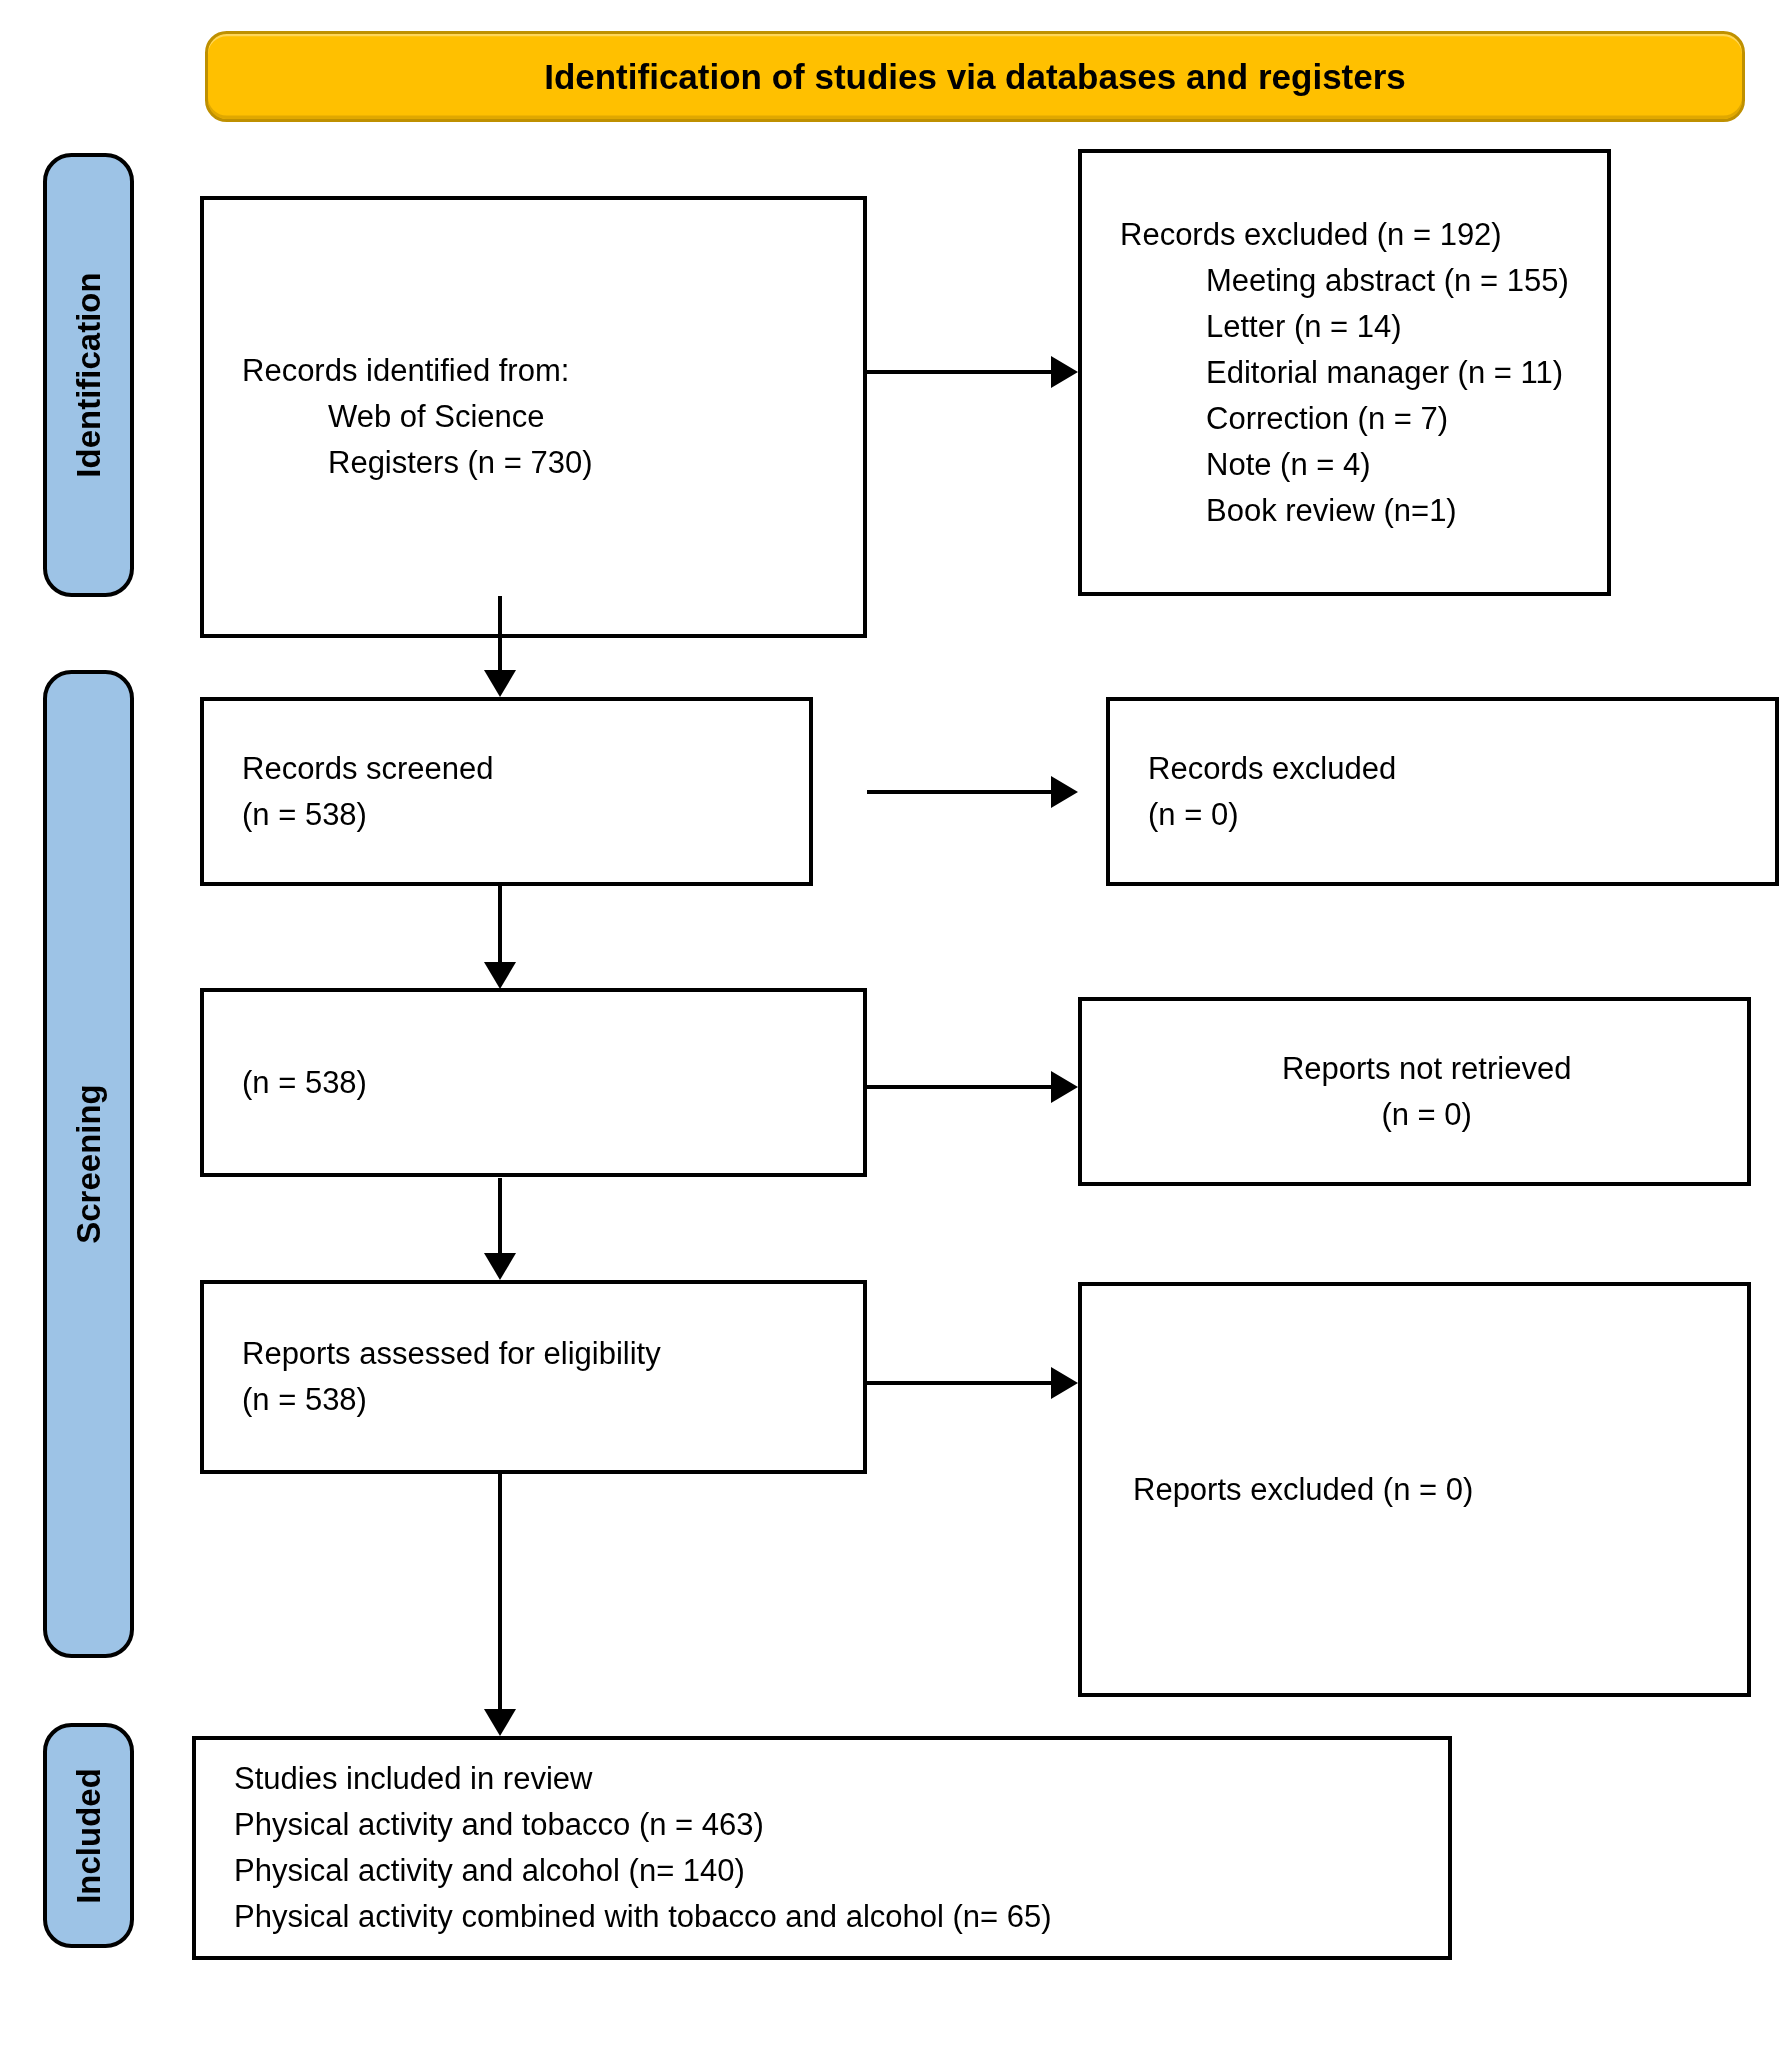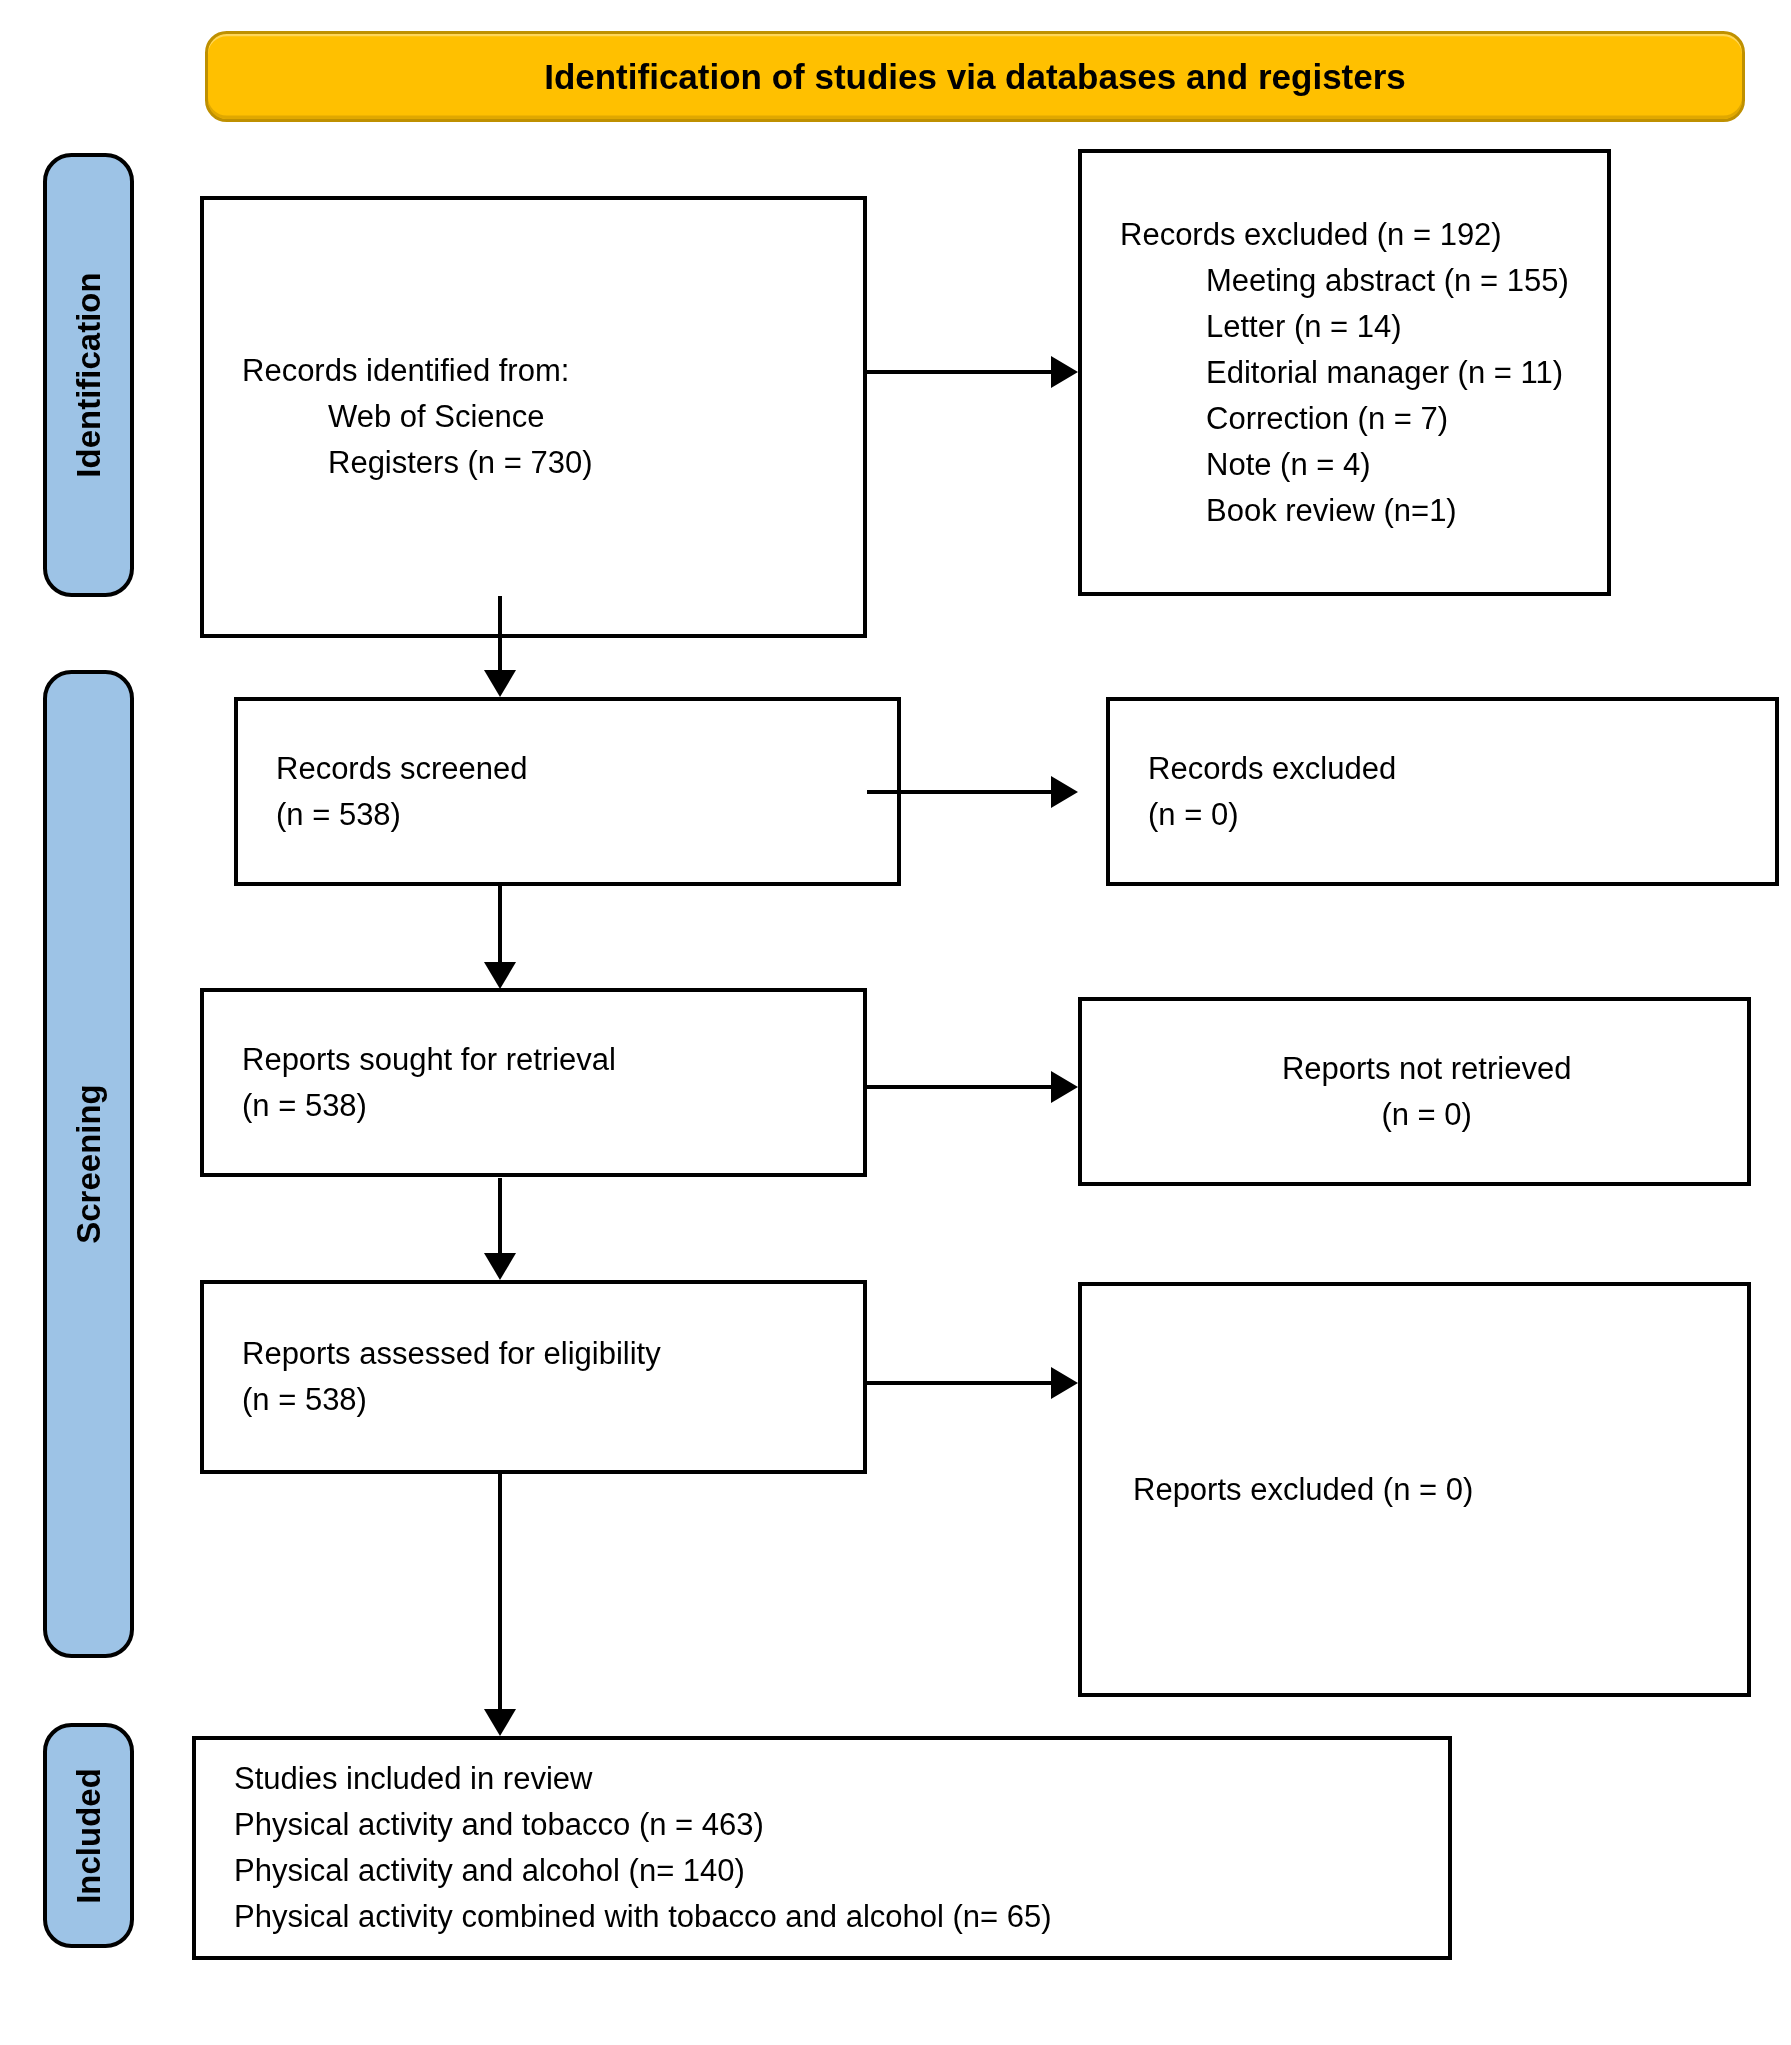--- a/index.html
+++ b/index.html
@@ -68,21 +68,21 @@
     box-sizing:border-box;
     display:flex; flex-direction:column; justify-content:center;
     padding-left:38px; padding-right:13.7px;
     font-size:31px; line-height:46px;
   }
   .fbox .line{white-space:nowrap;}
   .fbox .indent{margin-left:86px;}
 
   #box-identified{left:200px; top:154px; width:667px; height:442px;margin-top:42px;}
   #box-excluded-identification{left:1078px; top:149px; width:533px; height:447px;}
-  #box-screened{left:200px; top:697px; width:667px; height:189px;margin-left:34px;}
+  #box-screened{left:200px; top:697px; width:613px; height:189px;}
   #box-excluded-screening{left:1106px; top:697px; width:673px; height:189px;}
   #box-sought{left:200px; top:988px; width:667px; height:189px;}
   #box-not-retrieved{left:1078px; top:997px; width:673px; height:189px;text-align:center;}
   #box-assessed{left:200px; top:1280px; width:667px; height:194px;}
   #box-excluded-eligibility{left:1078px; top:1282px; width:673px; height:415px; padding-left:51px;}
   #box-included{left:192px; top:1736px; width:1260px; height:224px;}
 
   
   .varrow{position:absolute; left:484px; width:32px;}
   .varrow .shaft{
@@ -157,21 +157,20 @@
   <div class="fbox" id="box-screened">
     <div class="line">Records screened</div>
     <div class="line">(n = 538)</div>
   </div>
   <div class="fbox" id="box-excluded-screening">
     <div class="line">Records excluded</div>
     <div class="line">(n = 0)</div>
   </div>
 
   <div class="fbox" id="box-sought">
-    <div class="line">Reports sought for retrieval</div>
     <div class="line">(n = 538)</div>
   </div>
   <div class="fbox" id="box-not-retrieved">
     <div class="line">Reports not retrieved</div>
     <div class="line">(n = 0)</div>
   </div>
 
   <div class="fbox" id="box-assessed">
     <div class="line">Reports assessed for eligibility</div>
     <div class="line">(n = 538)</div>

